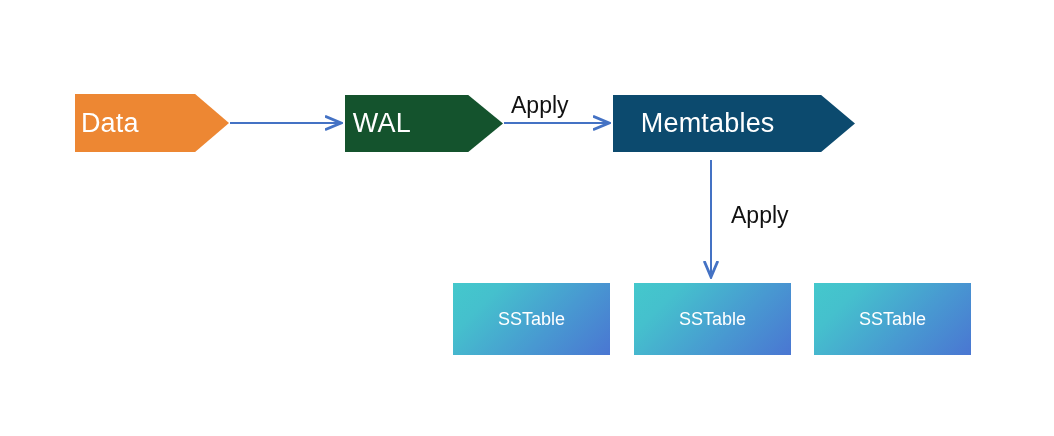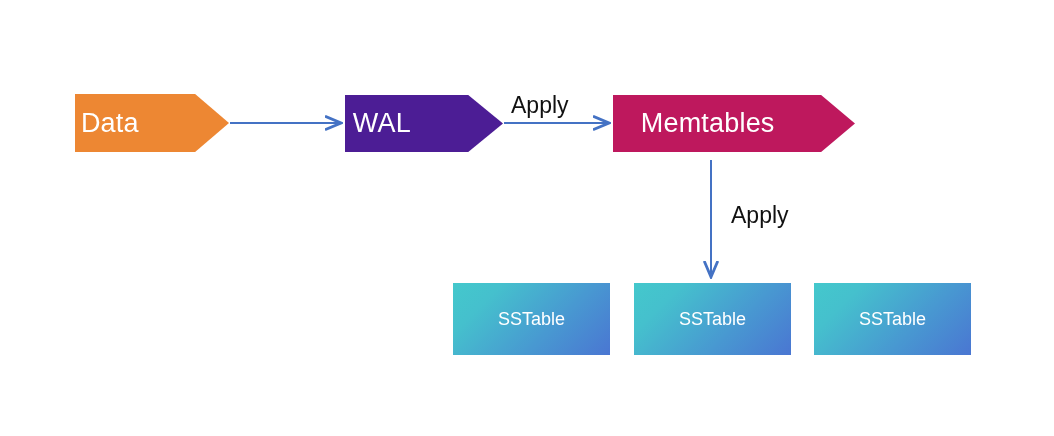--- a/index.html
+++ b/index.html
@@ -33,28 +33,28 @@
     top: 94px;
     width: 154px;
     height: 58px;
     background: #ED8733;
   }
   .chev-wal {
     left: 345px;
     top: 95px;
     width: 158px;
     height: 57px;
-    background: #4c1d95;
+    background: #14532d;
   }
   .chev-memtables {
     left: 613px;
     top: 95px;
     width: 242px;
     height: 57px;
-    background: #be185d;
+    background: #0c4a6e;
     -webkit-clip-path: polygon(0 0, 86% 0, 100% 50%, 86% 100%, 0 100%);
     clip-path: polygon(0 0, 86% 0, 100% 50%, 86% 100%, 0 100%);
     padding-right: 5%;
   }
   .sstable {
     position: absolute;
     top: 283px;
     width: 157px;
     height: 72px;
     background: linear-gradient(135deg, #44c8cc 0%, #45c0cd 22%, #4899d1 62%, #4a76d2 100%);

